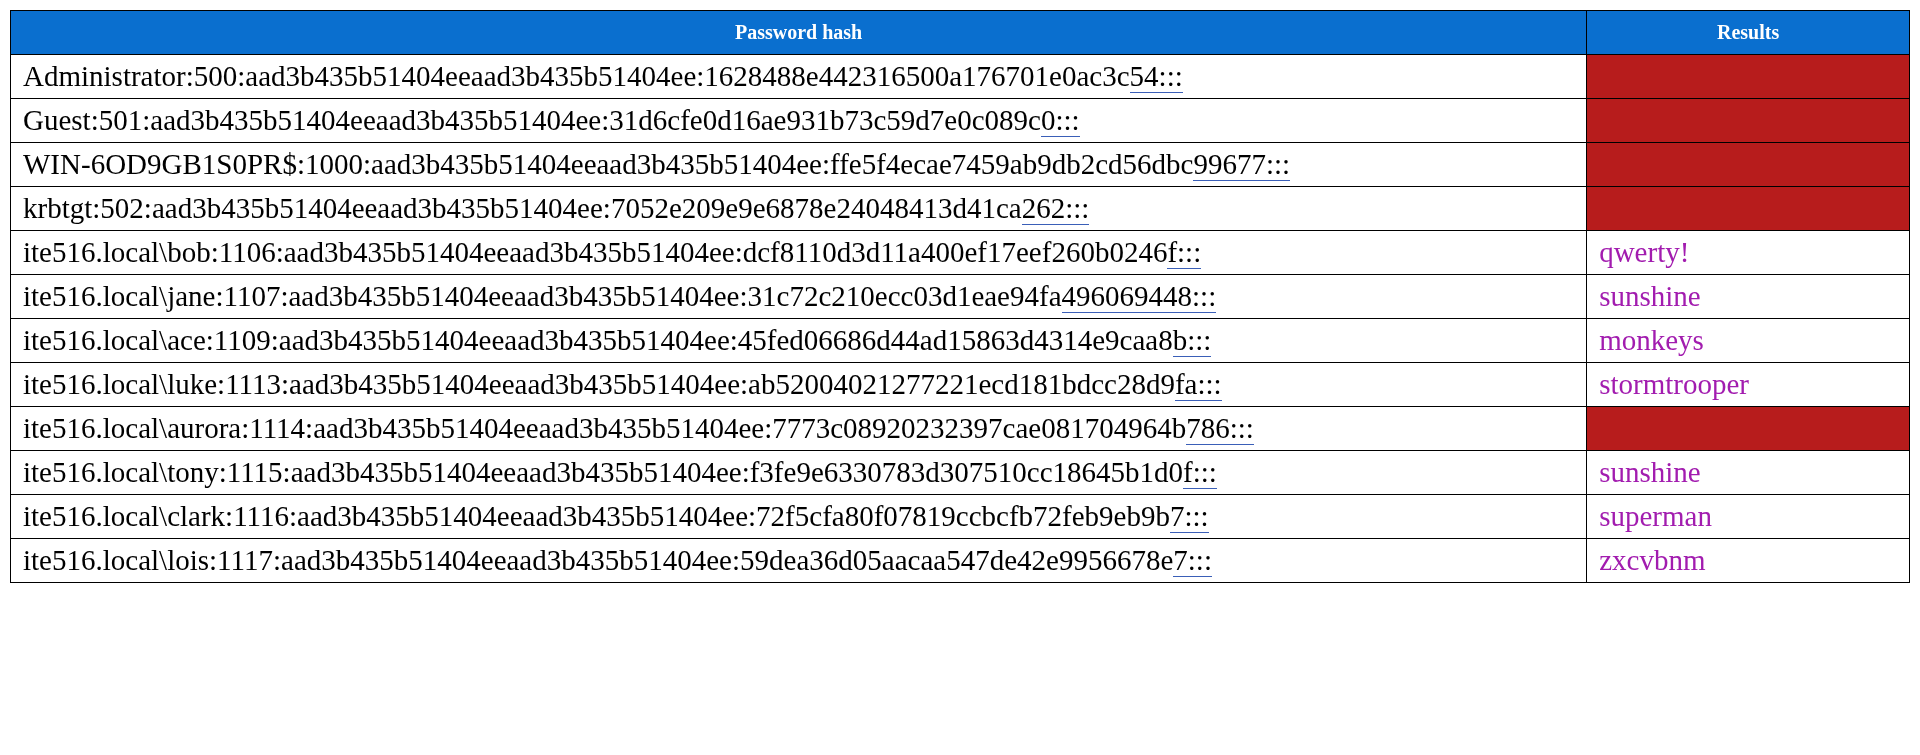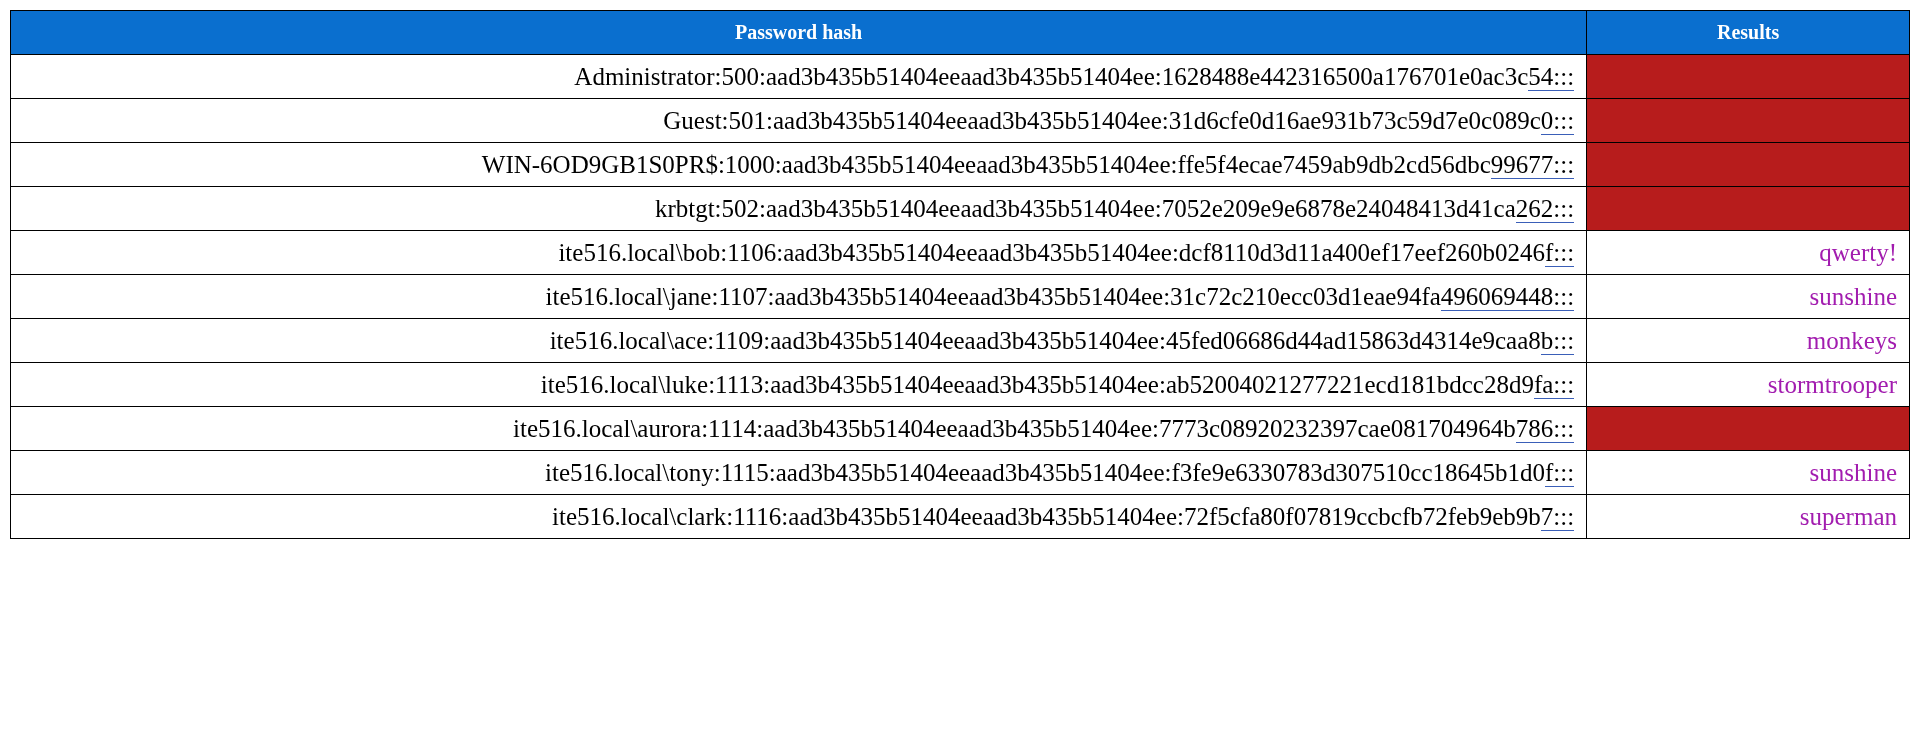--- a/index.html
+++ b/index.html
@@ -12,25 +12,25 @@
       background: #ffffff;
       padding: 10px;
     }
     table {
       width: 100%;
       border-collapse: collapse;
       table-layout: fixed;
     }
     th, td {
       border: 1.5px solid #000000;
-      text-align: right;
+      text-align: left;
       vertical-align: middle;
       height: 44px;
       padding: 0 12px;
-      font-size: 25px;
+      font-size: 29px;
       overflow: hidden;
     }
     th {
       background: #0a6fcf;
       color: #ffffff;
       font-weight: bold;
       text-align: center;
       font-size: 20px;
     }
     col.col-hash {
@@ -107,14 +107,18 @@
         <td class="result-fail"></td>
       </tr>
       <tr>
         <td><span class="hash-text">ite516.local\tony:1115:aad3b435b51404eeaad3b435b51404ee:f3fe9e6330783d307510cc18645b1d0</span><span class="ul-part">f:::</span></td>
         <td class="result-cell">sunshine</td>
       </tr>
       <tr>
         <td><span class="hash-text">ite516.local\clark:1116:aad3b435b51404eeaad3b435b51404ee:72f5cfa80f07819ccbcfb72feb9eb9b</span><span class="ul-part">7:::</span></td>
         <td class="result-cell">superman</td>
       </tr>
+      <tr>
+        <td><span class="hash-text">ite516.local\lois:1117:aad3b435b51404eeaad3b435b51404ee:59dea36d05aacaa547de42e9956678e</span><span class="ul-part">7:::</span></td>
+        <td class="result-cell">zxcvbnm</td>
+      </tr>
     </tbody>
 </table>
 
 </body></html>

